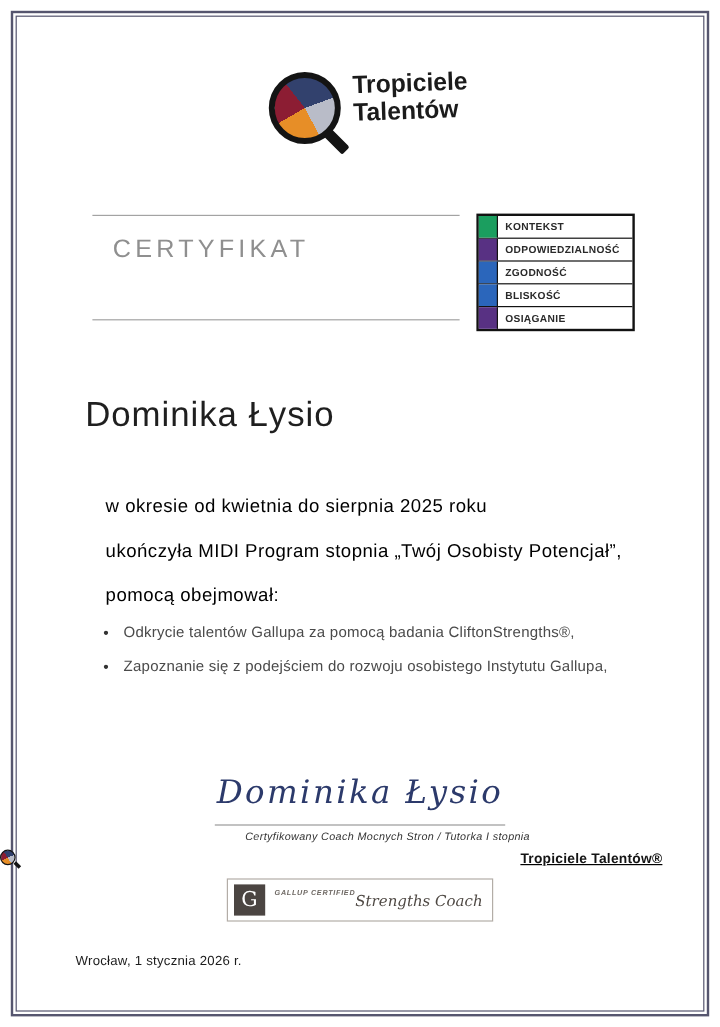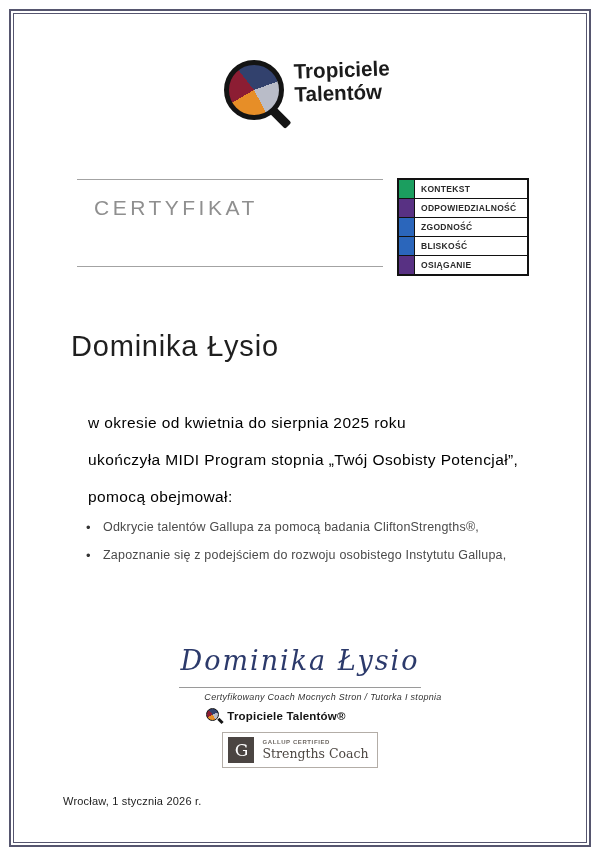--- a/index.html
+++ b/index.html
@@ -84,21 +84,21 @@
   }
   .sig-rule{position:absolute;top:687px;left:179px;width:242px;height:1px;background:#9a9a9a;}
   .sig-caption{
     position:absolute;top:692px;left:0;width:600px;text-align:center;
     font-style:italic;font-size:9px;color:#333;letter-spacing:0.3px;padding-left:23px;
   }
 
   
   .mini-brand{
     position:absolute;top:708px;left:0;width:552px;display:flex;
-    justify-content:center;align-items:center;gap:6px;
+    justify-content:space-between;align-items:center;gap:6px;text-decoration:underline;
   }
   .mini-magnifier{position:relative;width:15px;height:15px;}
   .mini-lens{
     width:11px;height:11px;border-radius:50%;border:1.5px solid #141414;
     background:conic-gradient(from 0deg,
       #32416d 0deg 70deg,#b9bcc8 70deg 152deg,#e78e27 152deg 240deg,
       #8c1d33 240deg 322deg,#32416d 322deg 360deg);
   }
   .mini-handle{
     position:absolute;width:2.5px;height:6px;background:#141414;
@@ -112,21 +112,21 @@
   }
   .badge-box{
     display:flex;align-items:center;border:1.5px solid #b3ada7;background:#fff;
     padding:4px 8px 4px 5px;
   }
   .badge-g{
     width:26px;height:26px;background:#4b4542;color:#fff;display:flex;
     align-items:center;justify-content:center;font-family:"DejaVu Serif",serif;
     font-size:17px;
   }
-  .badge-text{margin-left:8px;display:flex;flex-direction:column;justify-content:center;}
+  .badge-text{margin-left:8px;display:flex;flex-direction:row;justify-content:center;font-style:italic;}
   .badge-line1{font-size:6px;font-weight:bold;letter-spacing:0.6px;color:#6e6863;}
   .badge-line2{font-family:"DejaVu Serif",serif;font-size:12.5px;color:#4e4843;margin-top:1px;}
 
   .footer-date{
     position:absolute;top:795px;left:63px;font-size:11px;font-weight:normal;
     color:#1c1c1c;letter-spacing:0.2px;
   }
 </style>
 </head>
 <body>

